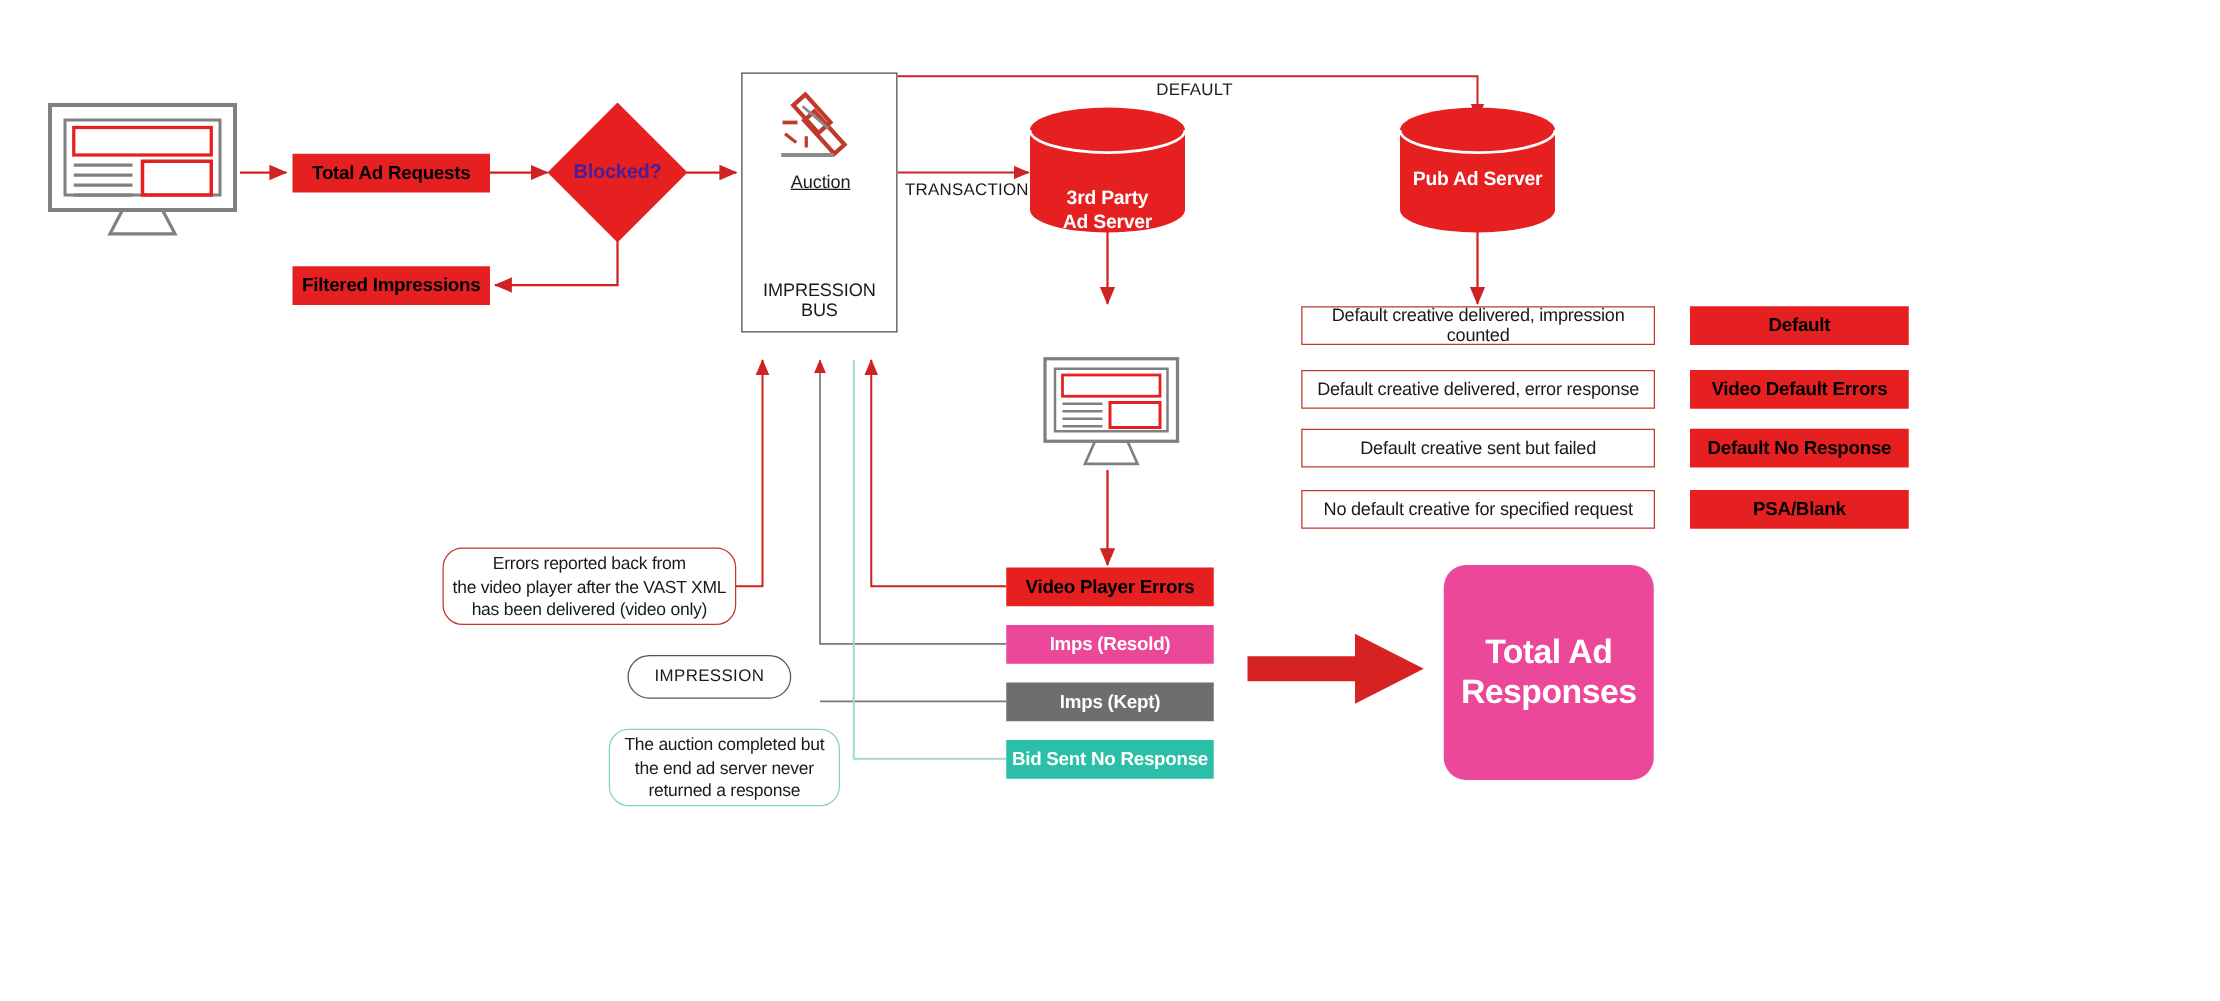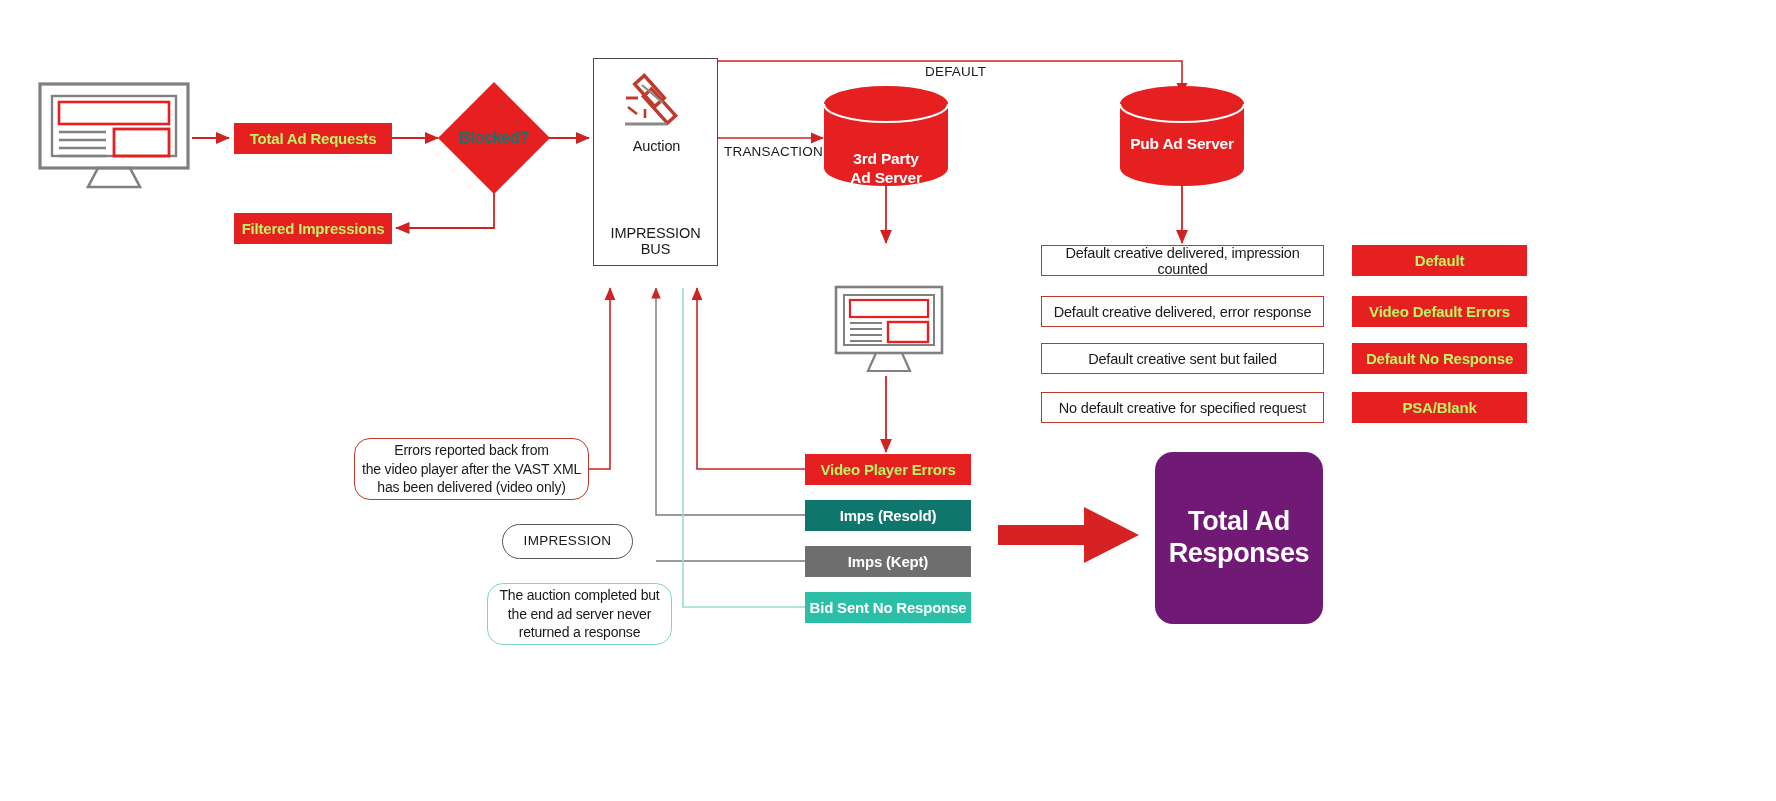--- a/index.html
+++ b/index.html
@@ -13,41 +13,41 @@
     width: 1776px;
     height: 801px;
     background: #ffffff;
     overflow: hidden;
   }
   .abs { position: absolute; }
 
   
   .redbox {
     background: #e62020;
-    color: #bef264;
+    color: #000000;
     font-weight: bold;
     display: flex;
     align-items: center;
     justify-content: center;
     text-align: center;
     letter-spacing: -0.2px;
   }
   .whitebox {
     background: #ffffff;
     border: 1.6px solid #c0392b;
     color: #1a1a1a;
     display: flex;
     align-items: center;
     justify-content: center;
     text-align: center;
     font-size: 14.5px;
     letter-spacing: -0.2px;
   }
   .darkbox {
-    background: #0f766e;
+    background: #ec4899;
     color: #ffffff;
     font-weight: bold;
     display: flex; align-items: center; justify-content: center;
     letter-spacing: -0.2px;
   }
   .graybox {
     background: #6e6e6e;
     color: #ffffff;
     font-weight: bold;
     display: flex; align-items: center; justify-content: center;
@@ -75,20 +75,21 @@
   .note-gray { border: 1.5px solid #555555; }
   .note-teal { border: 1.5px solid #7fd4c8; }
 
   .plainlabel {
     color: #1a1a1a;
     font-size: 14.5px;
     letter-spacing: -0.1px;
     text-align: center;
     white-space: pre-line;
     line-height: 1.3;
+    text-decoration: underline;
   }
   .capslabel {
     color: #1a1a1a;
     font-size: 13.5px;
     letter-spacing: 0.2px;
   }
 
   
   .busbox {
     border: 1.4px solid #4a4a4a;
@@ -101,28 +102,28 @@
     font-size: 14.5px;
     color: #1a1a1a;
     letter-spacing: -0.1px;
   }
 
   
   .diamond-wrap { position: absolute; }
   .diamond-txt {
     position: absolute; inset: 0;
     display: flex; align-items: center; justify-content: center;
-    color: #0f766e; font-weight: bold; font-size: 16px;
+    color: #4c1d95; font-weight: bold; font-size: 16px;
     letter-spacing: -0.2px;
     pointer-events: none;
   }
 
   
   .totalbox {
-    background: #701a75;
+    background: #ec4899;
     border-radius: 18px;
     color: #ffffff;
     display: flex; align-items: center; justify-content: center;
     text-align: center;
     font-size: 27px;
     font-weight: bold;
     line-height: 1.18;
     white-space: pre-line;
     letter-spacing: -0.4px;
   }

